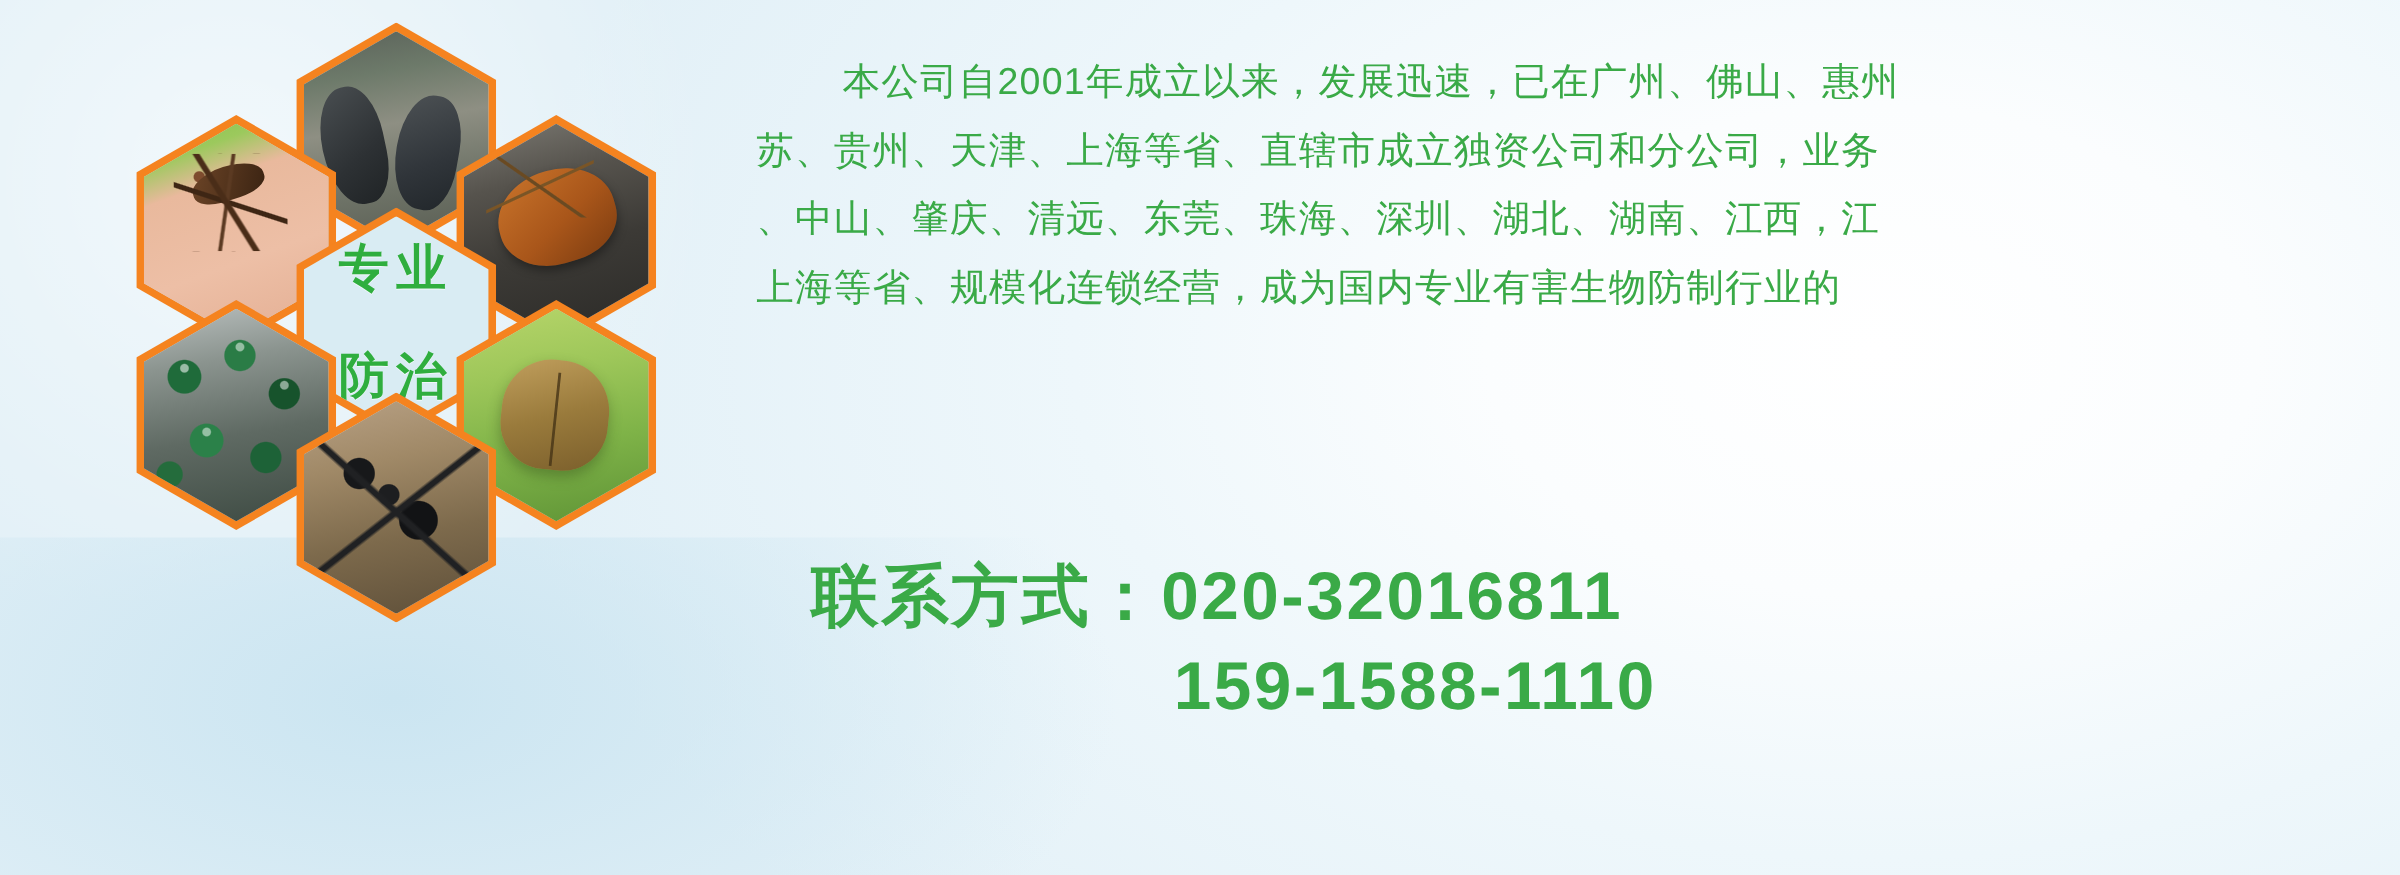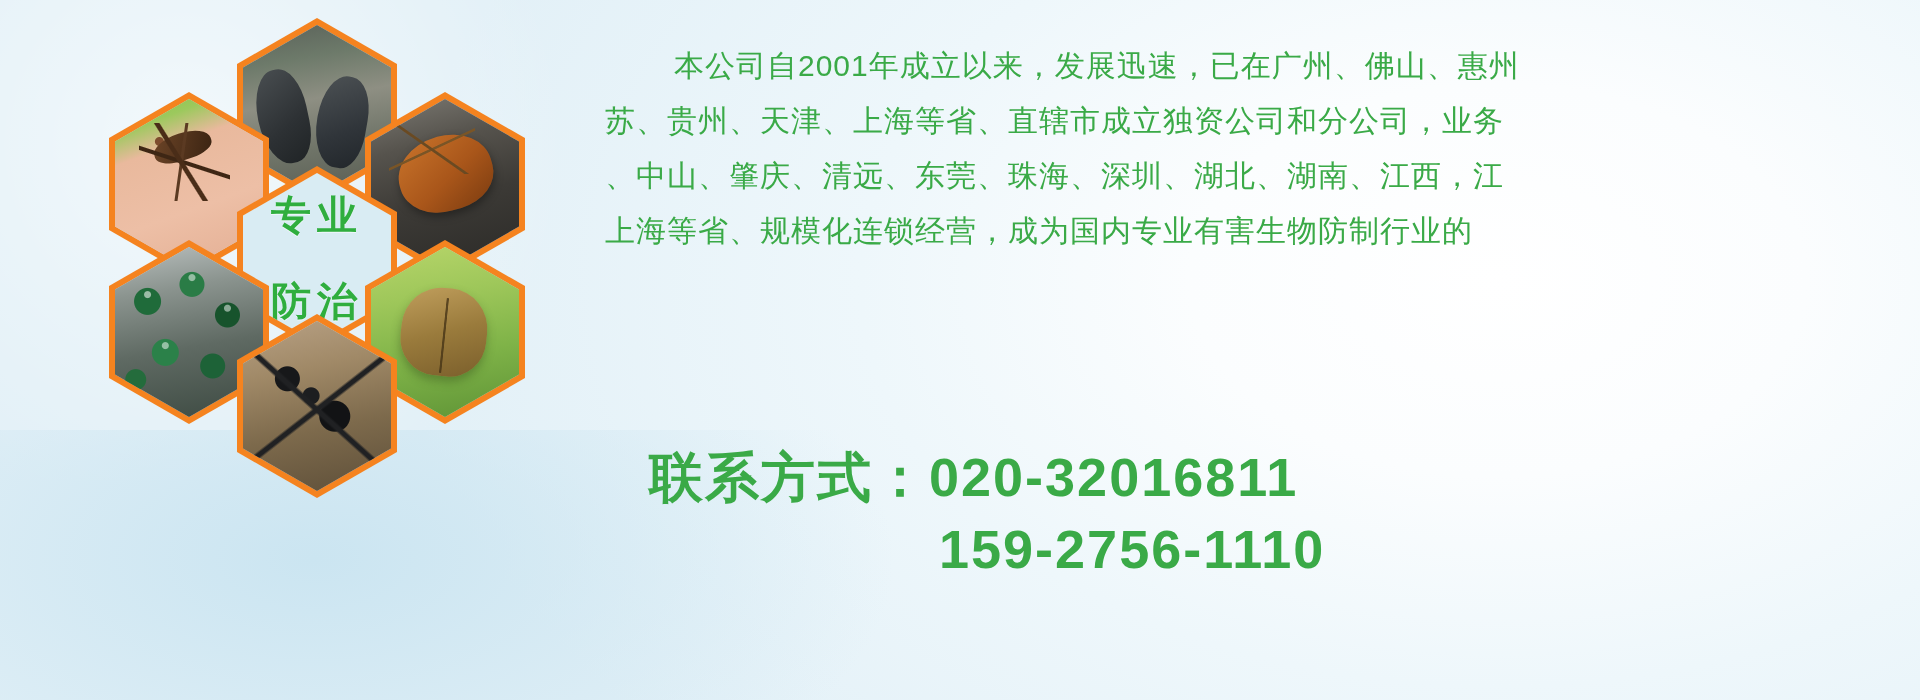--- a/index.html
+++ b/index.html
@@ -298,16 +298,16 @@
 
   <div class="intro">
     <p>本公司自2001年成立以来，发展迅速，已在广州、佛山、惠州</p>
     <p style="text-indent:0">苏、贵州、天津、上海等省、直辖市成立独资公司和分公司，业务</p>
     <p style="text-indent:0">、中山、肇庆、清远、东莞、珠海、深圳、湖北、湖南、江西，江</p>
     <p style="text-indent:0">上海等省、规模化连锁经营，成为国内专业有害生物防制行业的</p>
   </div>
 
   <div class="contact">
     <div class="line-1">联系方式：020-32016811</div>
-    <div class="line-2">159-2756-1110</div>
+    <div class="line-2">159-1588-1110</div>
   </div>
 
 </div>
 
 </body></html>

